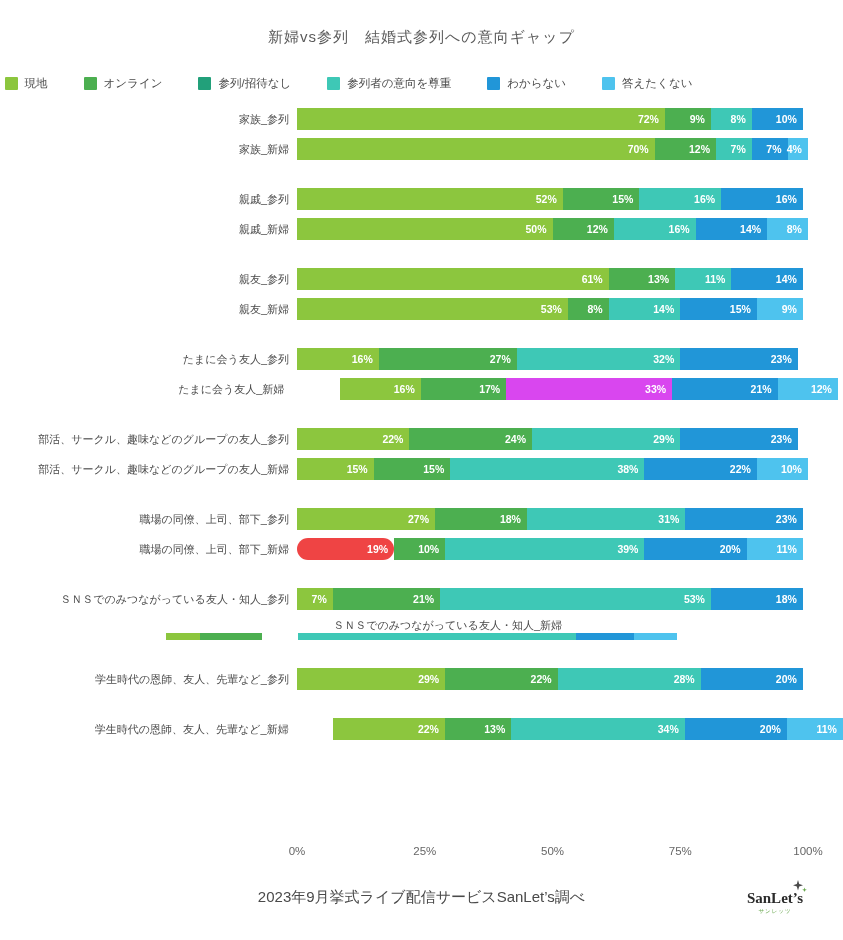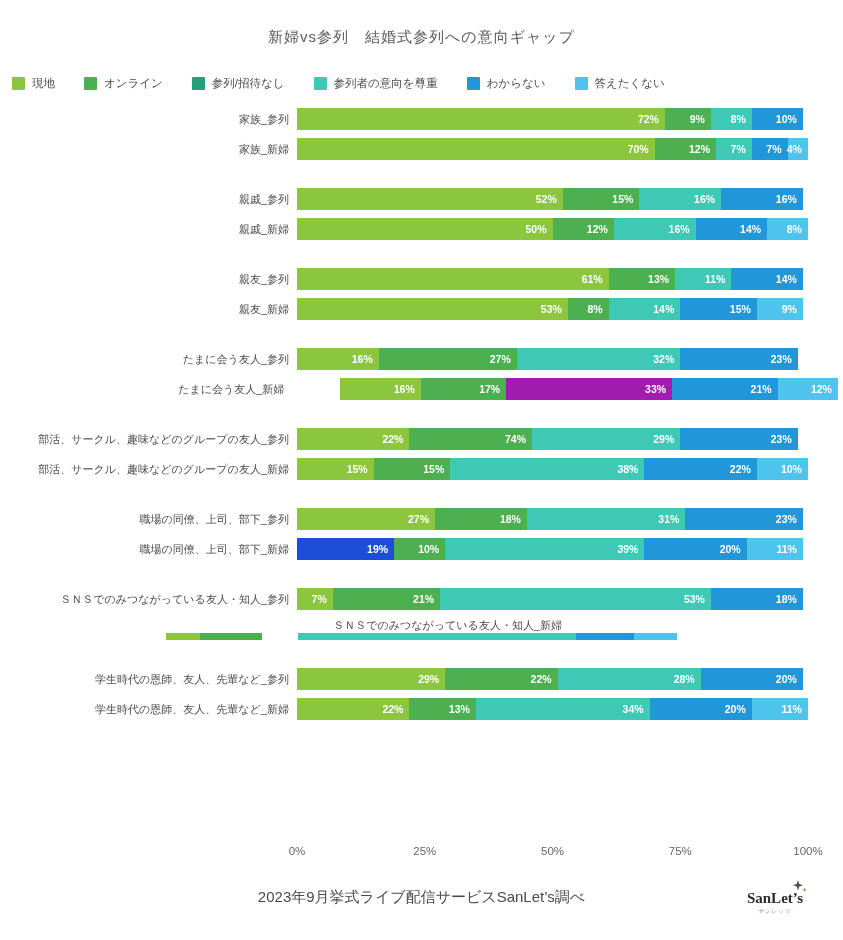--- a/index.html
+++ b/index.html
@@ -12,21 +12,21 @@
   }
   .page{position:relative;width:843px;height:940px;box-sizing:border-box;}
 
   .chart-title{
     position:absolute;left:0;top:28px;width:843px;
     text-align:center;font-size:15px;color:#5a5a5a;letter-spacing:1px;
   }
 
   .legend{
     position:absolute;left:0;top:76px;width:697px;
-    display:flex;align-items:center;gap:5px;
+    display:flex;justify-content:center;align-items:center;gap:12px;
     font-size:11.5px;color:#4a4a4a;
   }
   .legend-item{display:flex;align-items:center;margin:0 12px;}
   .legend-swatch{width:13px;height:13px;margin-right:7px;border-radius:1px;display:inline-block;}
   .legend-label{white-space:nowrap;}
 
   .plot{position:absolute;left:0;top:108px;width:843px;height:740px;}
 
   .row{
     position:absolute;left:0;width:843px;height:22px;
@@ -168,30 +168,30 @@
           <div class="seg" style="width: 27%; background: rgb(76, 175, 80);">27%</div>
           <div class="seg" style="width: 32%; background: rgb(62, 200, 182);">32%</div>
           <div class="seg" style="width: 23%; background: rgb(33, 150, 216);">23%</div>
         </div>
       </div>
       <div class="row" style="top: 270px; gap: 48px;">
         <div class="row-label">たまに会う友人_新婦</div>
         <div class="bar">
           <div class="seg" style="width: 16%; background: rgb(140, 198, 62);">16%</div>
           <div class="seg" style="width: 17%; background: rgb(76, 175, 80);">17%</div>
-          <div class="seg" style="width: 33%; background: #a21caf; padding-left: 36px;">33%</div>
+          <div class="seg" style="width: 33%; background: #d946ef; padding-left: 36px;">33%</div>
           <div class="seg" style="width: 21%; background: rgb(33, 150, 216);">21%</div>
           <div class="seg" style="width: 12%; background: rgb(78, 195, 238);">12%</div>
         </div>
       </div>
       <div class="row" style="top: 320px;">
         <div class="row-label">部活、サークル、趣味などのグループの友人_参列</div>
         <div class="bar">
           <div class="seg" style="width: 22%; background: rgb(140, 198, 62);">22%</div>
-          <div class="seg" style="width: 24%; background: rgb(76, 175, 80);">74%</div>
+          <div class="seg" style="width: 24%; background: rgb(76, 175, 80);">24%</div>
           <div class="seg" style="width: 29%; background: rgb(62, 200, 182);">29%</div>
           <div class="seg" style="width: 23%; background: rgb(33, 150, 216);">23%</div>
         </div>
       </div>
       <div class="row" style="top: 350px;">
         <div class="row-label">部活、サークル、趣味などのグループの友人_新婦</div>
         <div class="bar">
           <div class="seg" style="width: 15%; background: rgb(140, 198, 62);">15%</div>
           <div class="seg" style="width: 15%; background: rgb(76, 175, 80);">15%</div>
           <div class="seg" style="width: 38%; background: rgb(62, 200, 182);">38%</div>
@@ -204,21 +204,21 @@
         <div class="bar">
           <div class="seg" style="width: 27%; background: rgb(140, 198, 62);">27%</div>
           <div class="seg" style="width: 18%; background: rgb(76, 175, 80);">18%</div>
           <div class="seg" style="width: 31%; background: rgb(62, 200, 182);">31%</div>
           <div class="seg" style="width: 23%; background: rgb(33, 150, 216);">23%</div>
         </div>
       </div>
       <div class="row" style="top: 430px;">
         <div class="row-label">職場の同僚、上司、部下_新婦</div>
         <div class="bar">
-          <div class="seg" style="width: 19%; background: #1d4ed8;">19%</div>
+          <div class="seg" style="width: 19%; background: #ef4444; border-radius: 11px;">19%</div>
           <div class="seg" style="width: 10%; background: rgb(76, 175, 80);">10%</div>
           <div class="seg" style="width: 39%; background: rgb(62, 200, 182);">39%</div>
           <div class="seg" style="width: 20%; background: rgb(33, 150, 216);">20%</div>
           <div class="seg" style="width: 11%; background: rgb(78, 195, 238);">11%</div>
         </div>
       </div>
       <div class="row" style="top: 480px;">
         <div class="row-label">ＳＮＳでのみつながっている友人・知人_参列</div>
         <div class="bar">
           <div class="seg" style="width: 7%; background: rgb(140, 198, 62);">7%</div>
@@ -239,21 +239,21 @@
       </div>
       <div class="row" style="top: 560px;">
         <div class="row-label">学生時代の恩師、友人、先輩など_参列</div>
         <div class="bar">
           <div class="seg" style="width: 29%; background: rgb(140, 198, 62);">29%</div>
           <div class="seg" style="width: 22%; background: rgb(76, 175, 80);">22%</div>
           <div class="seg" style="width: 28%; background: rgb(62, 200, 182);">28%</div>
           <div class="seg" style="width: 20%; background: rgb(33, 150, 216);">20%</div>
         </div>
       </div>
-      <div class="row" style="top: 590px;">
+      <div class="row" style="top: 610px; gap: 36px;">
         <div class="row-label">学生時代の恩師、友人、先輩など_新婦</div>
         <div class="bar">
           <div class="seg" style="width: 22%; background: rgb(140, 198, 62);">22%</div>
           <div class="seg" style="width: 13%; background: rgb(76, 175, 80);">13%</div>
           <div class="seg" style="width: 34%; background: rgb(62, 200, 182);">34%</div>
           <div class="seg" style="width: 20%; background: rgb(33, 150, 216);">20%</div>
           <div class="seg" style="width: 11%; background: rgb(78, 195, 238);">11%</div>
         </div>
       </div>
     </div>

